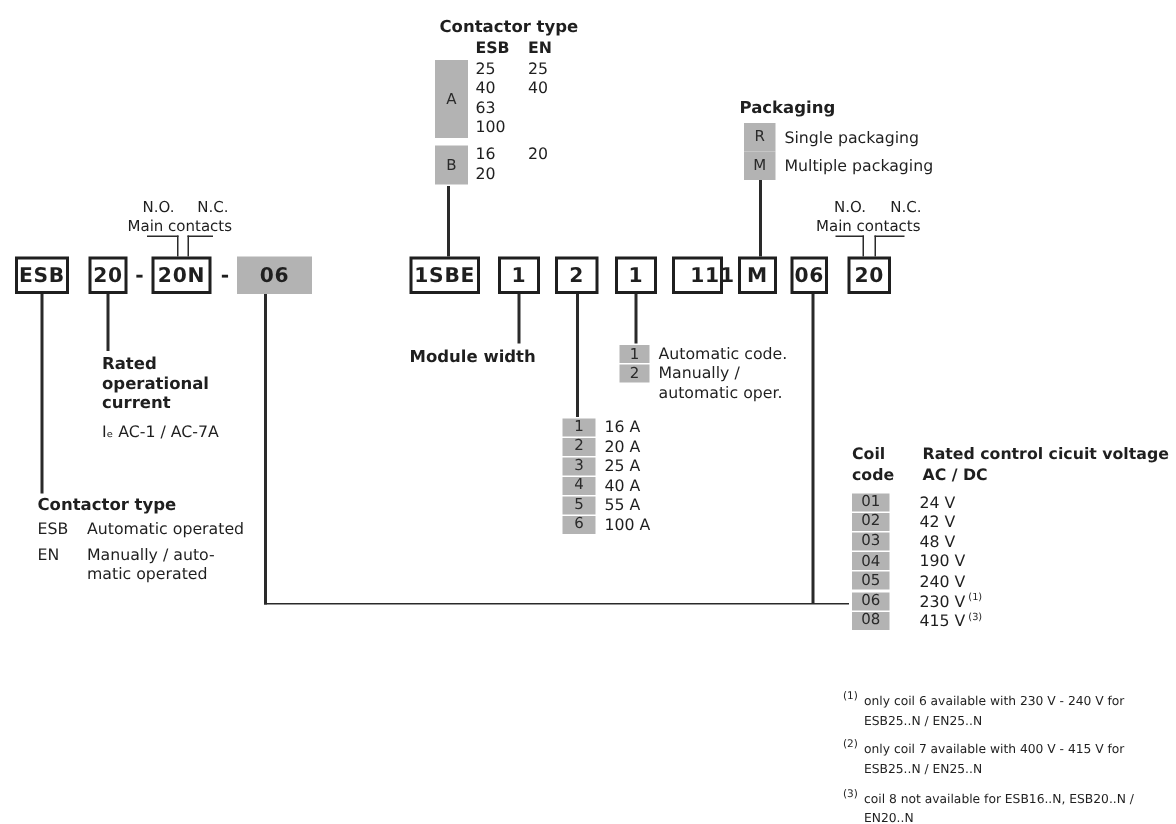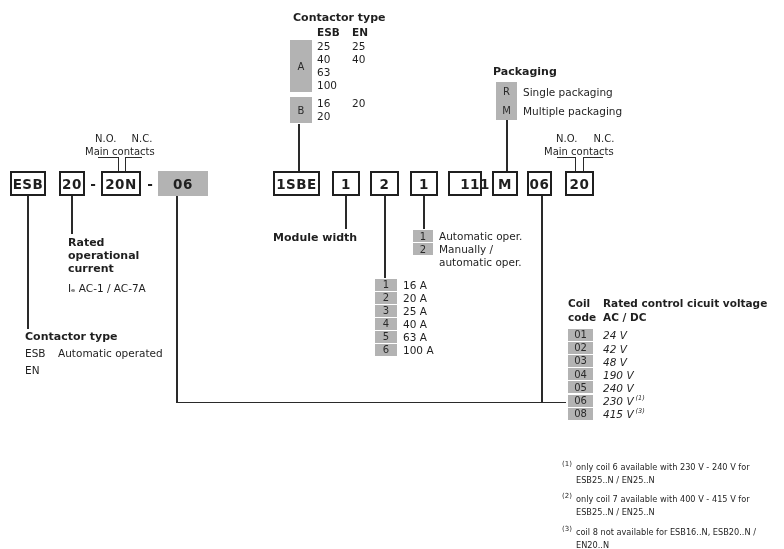--- a/index.html
+++ b/index.html
@@ -42,27 +42,27 @@
   .pk-label{margin-left:6px;font-size:10.5px;white-space:nowrap;}
   
   .op-row{display:flex;align-items:flex-start;}
   .op-code{width:20px;height:12px;margin-bottom:1px;}
   .op-label{margin-left:6px;font-size:10.5px;line-height:13px;width:108px;}
   
   .amp-row{display:flex;align-items:center;height:13px;}
   .amp-code{width:22px;height:12px;}
   .amp-label{margin-left:6px;font-size:10.5px;white-space:nowrap;}
   
-  .coil-header{display:flex;font-weight:700;font-size:10.5px;line-height:14px;}
+  .coil-header{display:flex;font-weight:700;font-size:10.5px;line-height:14px;gap:12px;}
   .coil-h1{width:35px;}
   .coil-h2{margin-left:0px;}
   .coil-rows{margin-top:4px;text-align:center;}
   .coil-row{display:flex;align-items:center;height:13.2px;}
   .coil-code{width:25px;height:12px;}
-  .coil-val{margin-left:10px;font-size:10.5px;white-space:nowrap;font-style:italic;}
+  .coil-val{margin-left:20px;font-size:10.5px;white-space:nowrap;}
   .coil-val sup{font-size:6.5px;margin-left:2px;}
   
   .leg-row{display:flex;align-items:flex-start;font-size:10.5px;line-height:13.5px;margin-top:3px;}
   .leg-code{width:33px;}
   .leg-label{width:108px;}
   
   .fn{display:flex;margin-bottom:7px;}
   .fn-marker{width:14px;font-size:7px;transform:translateY(-1px);flex:none;}
   .fn-text{font-size:8.2px;line-height:1.55;width:204px;}
 </style>
@@ -174,21 +174,21 @@
   <div class="vline" style="left:345px;top:196px;height:33px;"></div>
   <div class="vline" style="left:384px;top:196px;height:82px;"></div>
   <div class="vline" style="left:423px;top:196px;height:33px;"></div>
   <div class="vline" style="left:506px;top:120px;height:51px;"></div>
 
   <div class="abs small-title" style="left:273px;top:231px;font-size:11px;">Module width</div>
 
   <div class="abs" style="left:413px;top:230px;">
     <div class="op-row">
       <div class="kcell op-code">1</div>
-      <div class="op-label">Automatic oper.</div>
+      <div class="op-label">Automatic code.</div>
     </div>
     <div class="op-row">
       <div class="kcell op-code">2</div>
       <div class="op-label">Manually / automatic oper.</div>
     </div>
   </div>
 
   <div class="abs" style="left:375px;top:278px;">
     <div class="amp-row">
         <div class="kcell amp-code">1</div>
@@ -201,41 +201,42 @@
     <div class="amp-row">
         <div class="kcell amp-code">3</div>
         <div class="amp-label">25 A</div>
       </div>
     <div class="amp-row">
         <div class="kcell amp-code">4</div>
         <div class="amp-label">40 A</div>
       </div>
     <div class="amp-row">
         <div class="kcell amp-code">5</div>
-        <div class="amp-label">63 A</div>
+        <div class="amp-label">55 A</div>
       </div>
     <div class="amp-row">
         <div class="kcell amp-code">6</div>
         <div class="amp-label">100 A</div>
       </div>
   </div>
 
   <div class="abs" style="left:68px;top:236px;">
     <div class="title" style="white-space:normal;width:108px;line-height:13px;">Rated operational current</div>
     <div class="txt" style="margin-top:7px;">Iₑ AC-1 / AC-7A</div>
   </div>
 
   <div class="abs" style="left:25px;top:330px;">
     <div class="title">Contactor type</div>
     <div class="leg-row">
       <div class="leg-code">ESB</div>
       <div class="leg-label" style="width:120px;">Automatic operated</div>
     </div>
     <div class="leg-row">
       <div class="leg-code">EN</div>
+      <div class="leg-label">Manually / auto-matic operated</div>
     </div>
   </div>
 
   <div class="abs" style="left:568px;top:296px;">
     <div class="coil-header">
       <div class="coil-h1">Coil code</div>
       <div class="coil-h2">
         <div class="nowrap">Rated control cicuit voltage</div>
         <div class="nowrap">AC / DC</div>
       </div>

